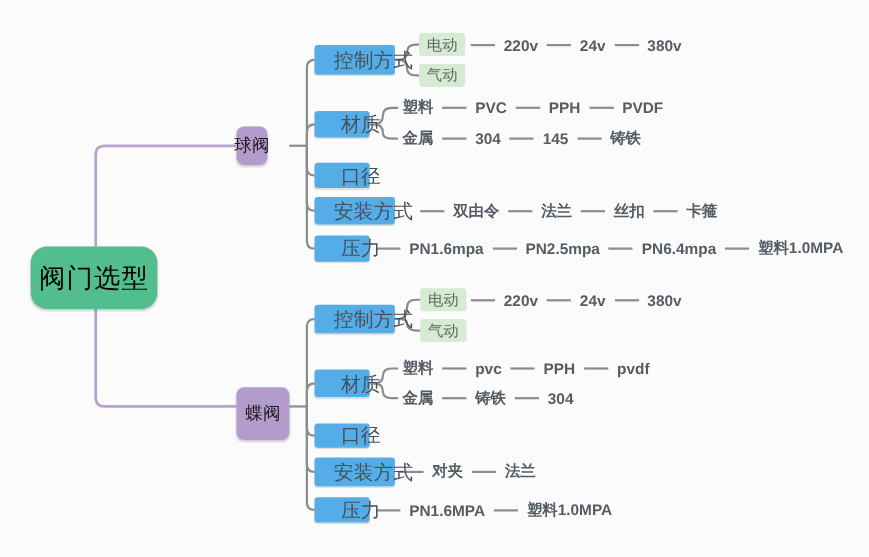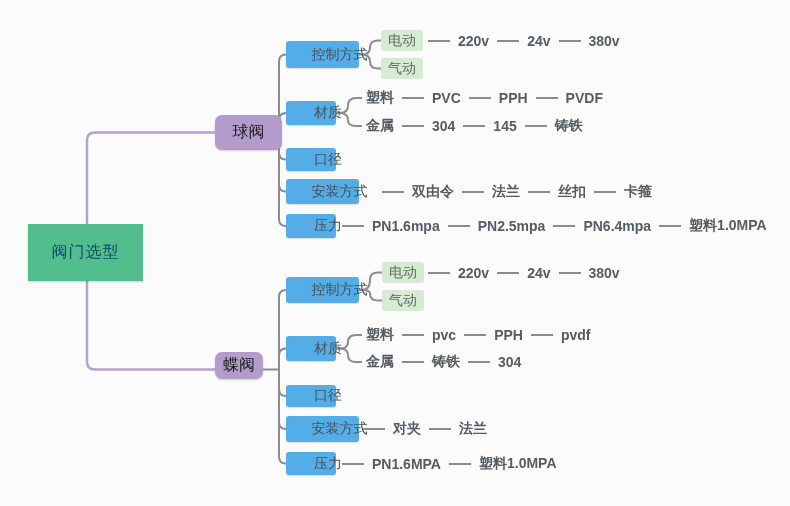--- a/index.html
+++ b/index.html
@@ -11,32 +11,32 @@
   }
   .canvas{position:absolute;left:0;top:0;width:790px;height:506px;}
   svg.links{position:absolute;left:0;top:0;z-index:0;}
   .node{
     position:absolute;z-index:2;
     display:flex;align-items:center;justify-content:center;
     font-weight:normal;box-sizing:border-box;white-space:nowrap;
     cursor:default;
   }
   .root-node{
-    background:#53be8d;color:#0c4a6e;
-    border-radius:0;font-size:16px;letter-spacing:1px;
+    background:#53be8d;color:#000000;
+    border-radius:15px;font-size:24px;letter-spacing:1px;
     box-shadow:0 1px 2px rgba(0,0,0,.18);
   }
   .branch-node{
     background:#b39bcb;color:#1b1b1b;
     border-radius:7px;font-size:16px;
     box-shadow:0 1px 2px rgba(0,0,0,.18);
   }
   .cat-node{
     background:#55ade8;color:#46505a;
-    border-radius:3px;font-size:14px;
+    border-radius:3px;font-size:18px;
     box-shadow:0 1px 1px rgba(0,0,0,.12);
     padding-left:34px;
   }
   .sub-node{
     background:#d5ebd2;color:#606a62;
     border-radius:3px;font-size:14px;
   }
   .chain{
     position:absolute;z-index:1;
     display:flex;align-items:center;gap:8px;
@@ -81,22 +81,22 @@
       <path d="M359 290 H362 Q370 290 370 279.5 Q370 272.5 378 272.5 H382"></path>
       <path d="M362 290 Q370 290 370 293.5 Q370 300.5 378 300.5 H382"></path>
 
       <path d="M336 348.5 H340 Q348 348.5 348 342 Q348 335 356 335 H362"></path>
       <path d="M340 348.5 Q348 348.5 348 355.5 Q348 362 356 362 H362"></path>
     </g>
   </svg>
 
   <div class="node root-node" style="left:28px;top:224px;width:115px;height:57px;">阀门选型</div>
 
-  <div class="node branch-node" style="left:215px;top:115px;width:67px;height:35px;">球阀</div>
-  <div class="node branch-node" style="left:215px;top:352px;width:48px;height:27px;">蝶阀</div>
+  <div class="node branch-node" style="left:215px;top:115px;width:28px;height:35px;">球阀</div>
+  <div class="node branch-node" style="left:215px;top:352px;width:48px;height:48px;">蝶阀</div>
 
   <div class="node cat-node" style="left:286px;top:41px;width:73px;height:27px;">控制方式</div>
   <div class="node cat-node" style="left:286px;top:101px;width:50px;height:24px;">材质</div>
   <div class="node cat-node" style="left:286px;top:148px;width:50px;height:23px;">口径</div>
   <div class="node cat-node" style="left:286px;top:179px;width:73px;height:25px;">安装方式</div>
   <div class="node cat-node" style="left:286px;top:214px;width:50px;height:24px;">压力</div>
 
   <div class="node sub-node" style="left:381px;top:30px;width:42px;height:21px;">电动</div>
   <div class="node sub-node" style="left:381px;top:58px;width:42px;height:21px;">气动</div>
 

